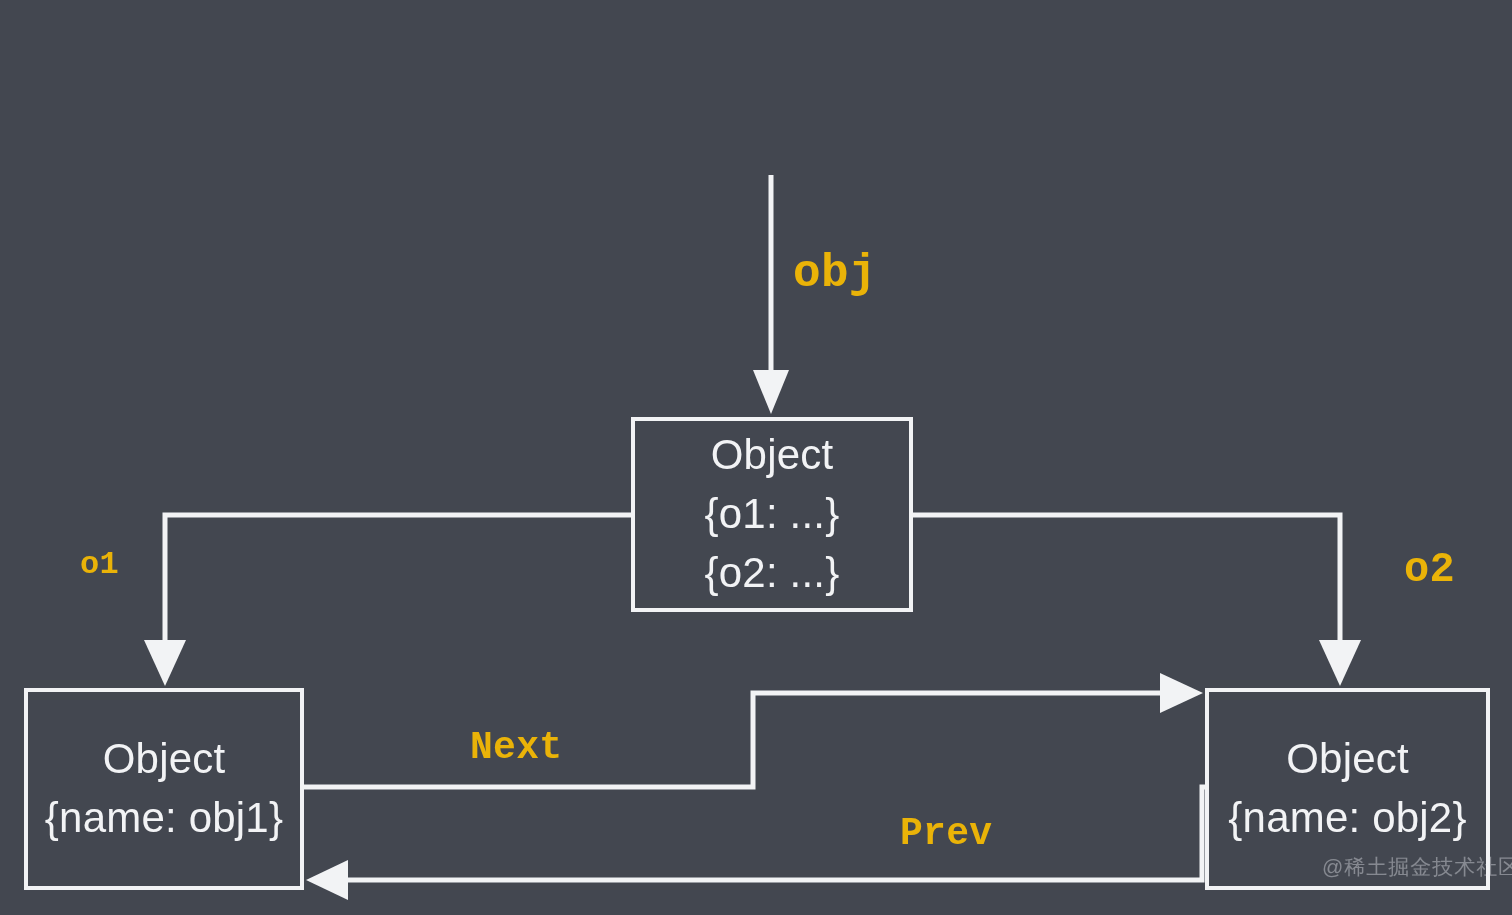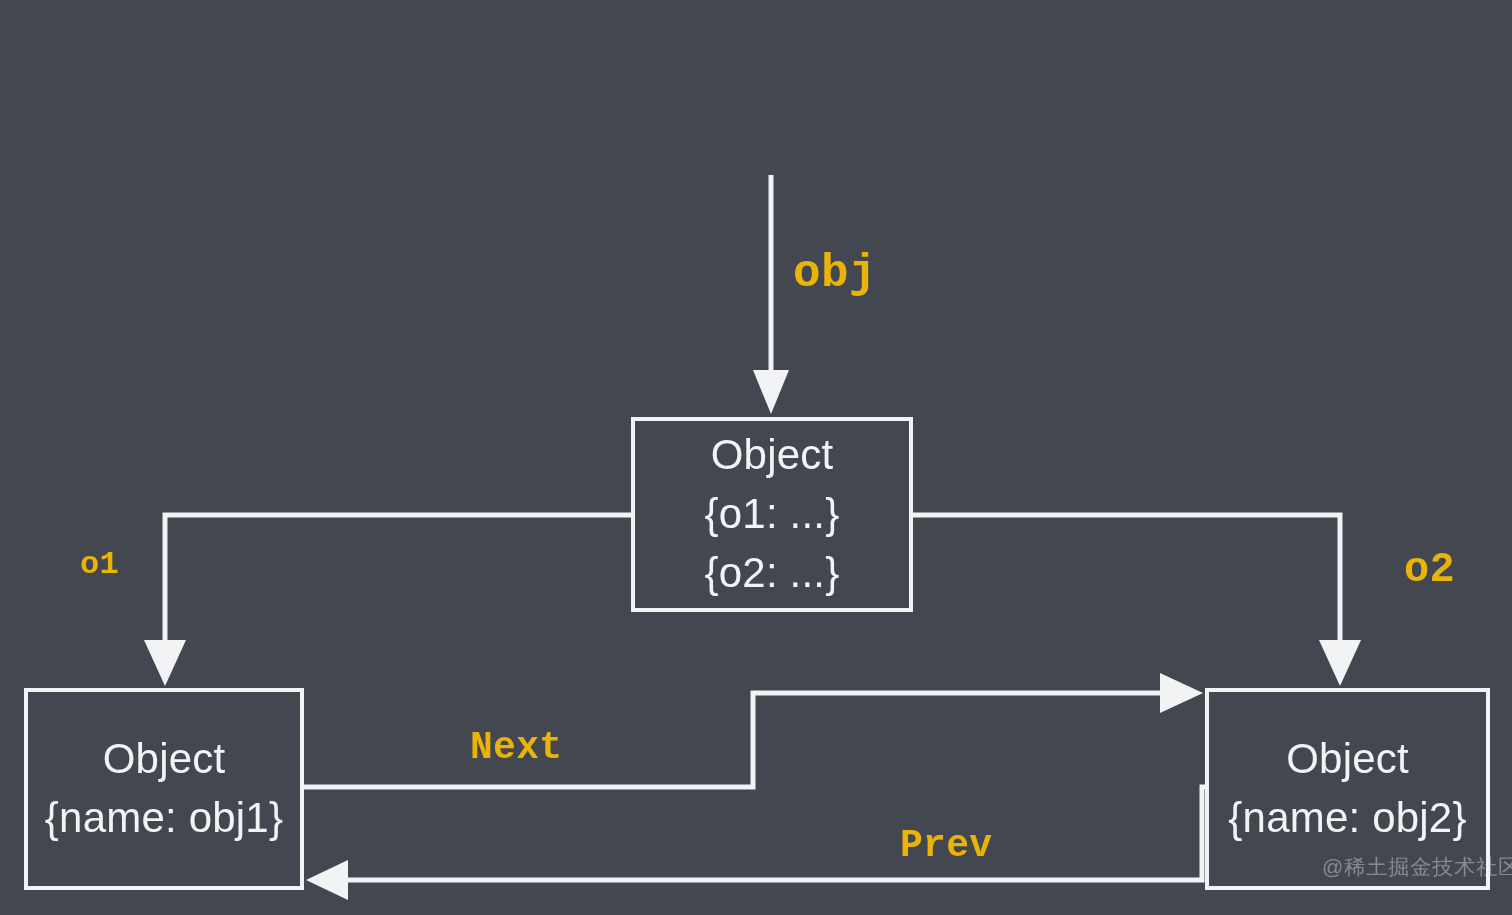--- a/index.html
+++ b/index.html
@@ -51,21 +51,21 @@
     color: #eab308;
     font-weight: bold;
     white-space: nowrap;
     letter-spacing: 0.3px;
     font-family: Liberation Mono, monospace;
   }
   #label-obj   { left: 793px; top: 248px; font-size: 46px; }
   #label-o1    { left: 80px;  top: 546px; font-size: 32px; }
   #label-o2    { left: 1372px;top: 546px; font-size: 42px; margin-left: 32px; }
   #label-next  { left: 470px; top: 726px; font-size: 38px; }
-  #label-prev  { left: 900px; top: 812px; font-size: 38px; margin-top: 12px; }
+  #label-prev  { left: 900px; top: 812px; font-size: 38px; }
 
   #watermark {
     position: absolute;
     left: 1322px;
     top: 853px;
     font-size: 21px;
     color: rgba(235,238,242,0.40);
     white-space: nowrap;
     letter-spacing: 1px;
   }

